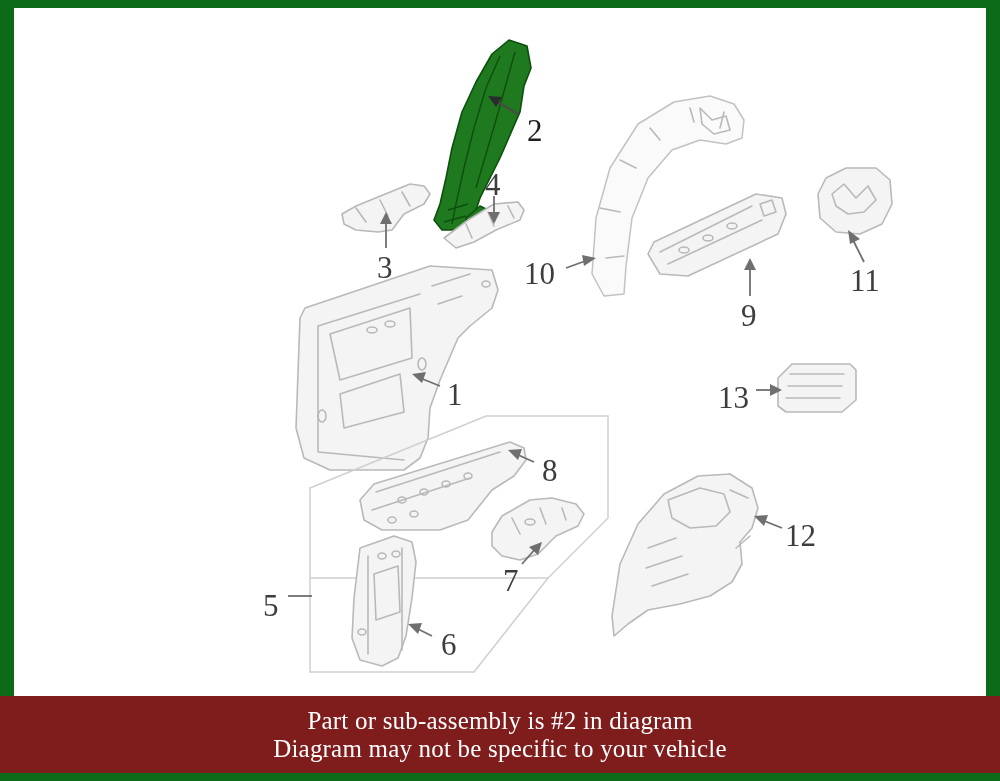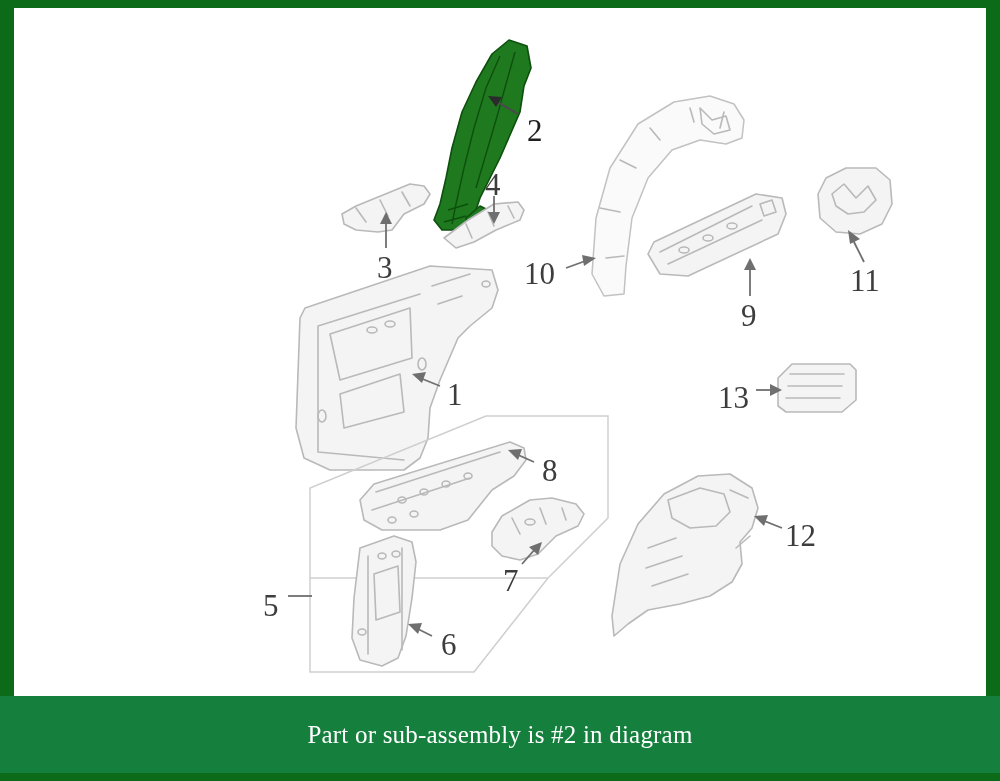--- a/index.html
+++ b/index.html
@@ -48,21 +48,21 @@
     width: 1000px;
     height: 688px;
     overflow: hidden;
   }
   #caption {
     position: absolute;
     left: -14px;
     bottom: 8px;
     width: 1000px;
     height: 77px;
-    background: #15803d;
+    background: #7f1d1d;
     color: #ffffff;
     text-align: center;
     font-family: "Liberation Serif", serif;
     display: flex;
     flex-direction: column;
     justify-content: center;
     align-items: center;
     line-height: 1.12;
   }
   #caption .cap-line {
@@ -283,14 +283,15 @@
         <text class="lbl" x="524" y="276">10</text>
         <text class="lbl" x="850" y="283">11</text>
         <text class="lbl" x="785" y="538">12</text>
         <text class="lbl" x="718" y="400">13</text>
       </g>
     </svg>
   </div>
 
   <div id="caption">
     <div class="cap-line">Part or sub-assembly is #2 in diagram</div>
+    <div class="cap-line">Diagram may not be specific to your vehicle</div>
   </div>
 </div>
 
 </body></html>

